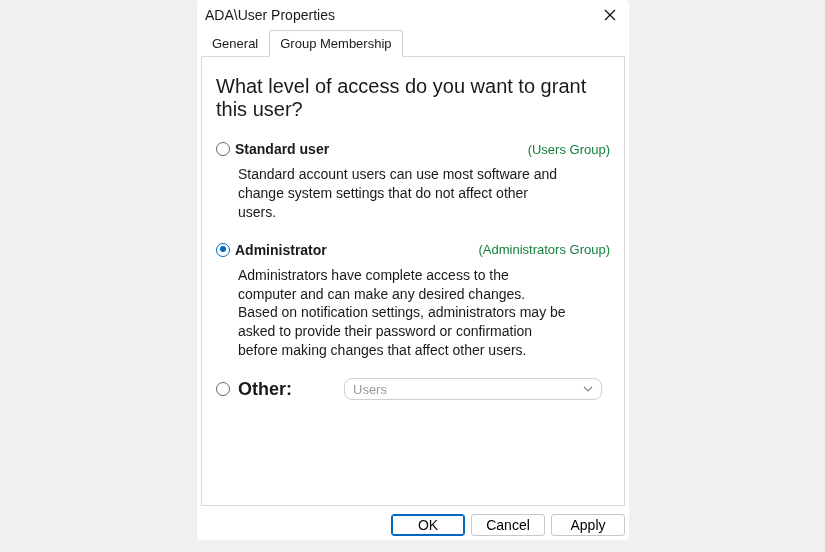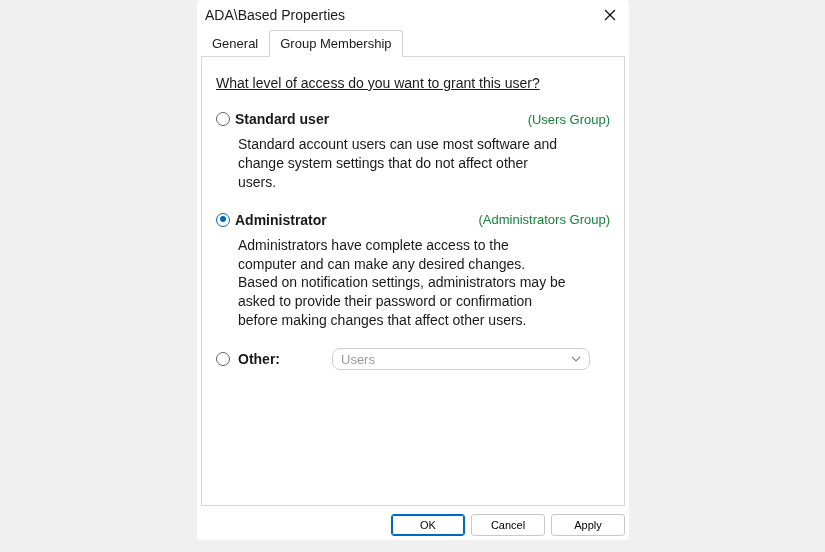--- a/index.html
+++ b/index.html
@@ -64,23 +64,22 @@
   .tabpanel {
     border: 1px solid #d8d8d8;
     margin: -1px 4px 4px 4px;
     flex: 1 1 auto;
     padding: 18px 14px 10px 14px;
     background: #fff;
     position: relative;
     z-index: 1;
   }
   .prompt {
-    font-size: 14px;
+    font-size: 20px;
     margin-bottom: 18px;
-    text-decoration: underline;
   }
   .option {
     margin-bottom: 18px;
   }
   .option-head {
     display: flex;
     align-items: center;
     gap: 5px;
     min-height: 20px;
   }
@@ -121,21 +120,21 @@
     color: #1a1a1a;
     max-width: 330px;
   }
   .other-row {
     display: flex;
     align-items: center;
     gap: 8px;
   }
   .other-label {
     font-weight: 600;
-    font-size: 14px;
+    font-size: 18px;
   }
   .combo {
     flex: 1 1 auto;
     margin-left: 44px;
     border: 1px solid #d0d0d0;
     border-radius: 8px;
     display: flex;
     align-items: center;
     justify-content: space-between;
     padding: 2px 8px;
@@ -154,38 +153,38 @@
     justify-content: flex-end;
     gap: 6px;
     padding: 4px 4px 4px 4px;
   }
   .btn {
     min-width: 74px;
     height: 22px;
     border: 1px solid #c8c8c8;
     background: #fff;
     border-radius: 3px;
-    font-size: 11px;
+    font-size: 14px;
     font-family: inherit;
     cursor: pointer;
     padding: 0 8px;
   }
   .btn.default {
     border: 1px solid #0067c0;
     box-shadow: inset 0 0 0 1px #0067c0;
     color: #0a0a0a;
   }
 </style>
 </head>
 <body>
 
 <div class="dialog">
 
   <div class="titlebar">
-    <span class="titlebar-title">ADA\Based Properties</span>
+    <span class="titlebar-title">ADA\User Properties</span>
     <span class="close-btn">
       <svg viewBox="0 0 12 12">
         <line x1="1" y1="1" x2="11" y2="11" stroke="currentColor" stroke-width="1.3"></line>
         <line x1="11" y1="1" x2="1" y2="11" stroke="currentColor" stroke-width="1.3"></line>
       </svg>
     </span>
   </div>
 
   <div class="tabs">
     <div class="tab">General</div>

